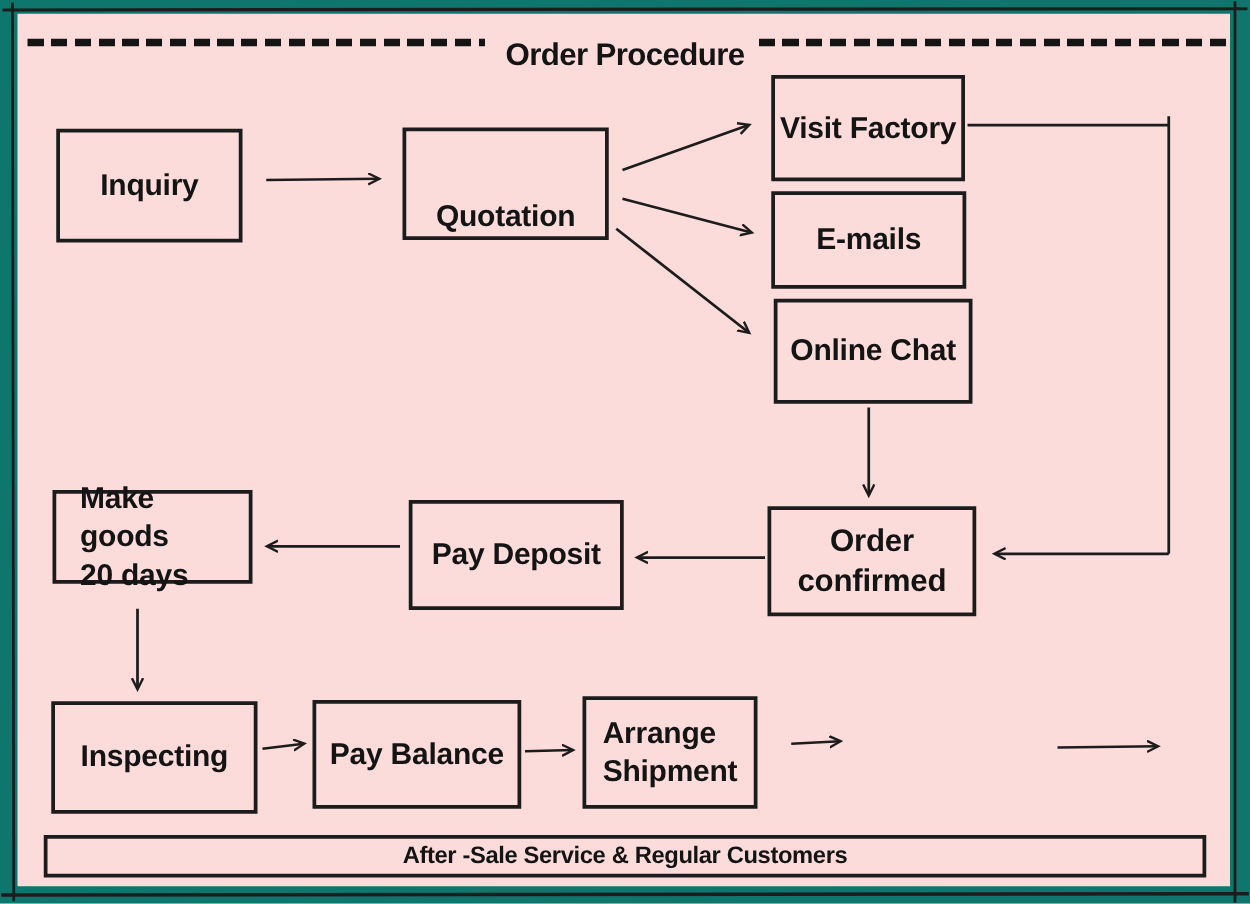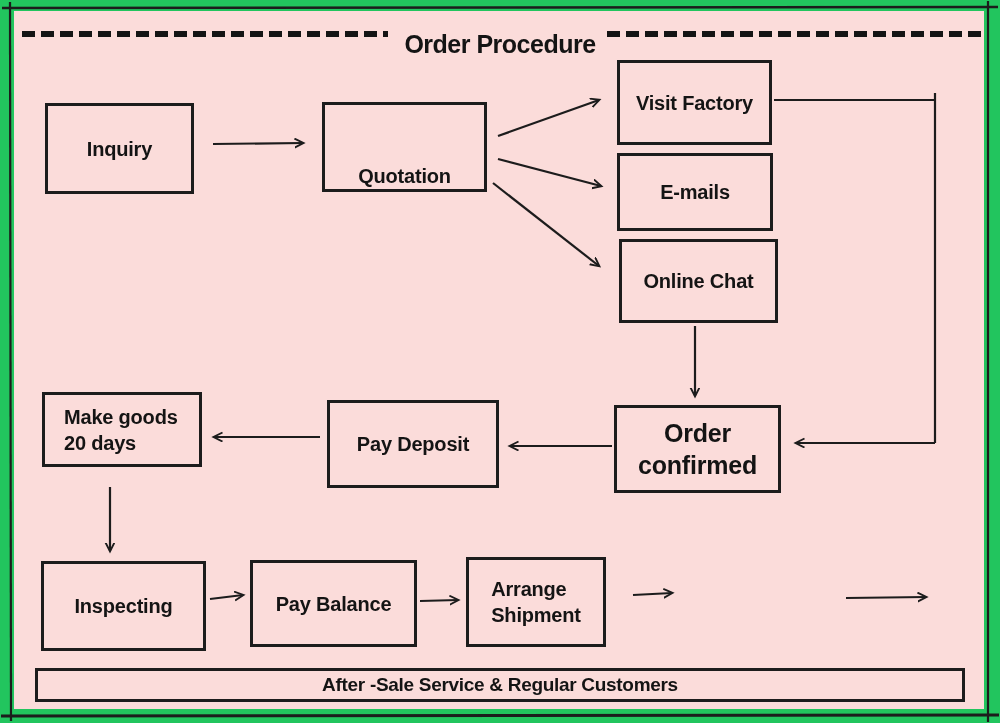--- a/index.html
+++ b/index.html
@@ -1,17 +1,17 @@
 <!DOCTYPE html>
 <html><head>
 <meta charset="utf-8">
 <style>
   html,body{margin:0;padding:0;background:#ffffff;}
   .stage{
-    position:relative;width:1000px;height:723px;background:#22c55e;overflow:hidden;
+    position:relative;width:1000px;height:723px;background:#0f766e;overflow:hidden;
     font-family:"Liberation Sans",sans-serif;
   }
   .panel{
     position:absolute;left:14px;top:11px;width:970px;height:698px;
     background:#fbdcda;
   }
   .frame-svg,.arrow-svg{position:absolute;left:0;top:0;width:1000px;height:723px;pointer-events:none;}
   .title{
     position:absolute;left:370px;top:28px;width:260px;height:32px;
     display:flex;align-items:center;justify-content:center;
@@ -19,21 +19,21 @@
   }
   .dash{
     position:absolute;top:31px;height:6px;
     background:repeating-linear-gradient(90deg,#141414 0 13px,rgba(0,0,0,0) 13px 19px);
   }
   .dash.left{left:22px;width:366px;}
   .dash.right{left:607px;width:375px;}
   .node{
     position:absolute;box-sizing:border-box;border:3px solid #1c1c1c;background:#fbdcda;
     display:flex;align-items:center;justify-content:center;
-    font-size:20px;font-weight:700;color:#141414;text-align:center;
+    font-size:24px;font-weight:700;color:#141414;text-align:center;
     letter-spacing:-0.2px;
   }
   .node .lbl{white-space:pre-line;line-height:1.3;}
   .node.align-left{justify-content:flex-start;padding-left:19px;}
   .node.align-left .lbl, .node.block-left .lbl{text-align:left;}
   .footer-bar{
     position:absolute;left:35px;top:668px;width:930px;height:34px;box-sizing:border-box;
     border:3px solid #1c1c1c;background:#fbdcda;
     display:flex;align-items:center;justify-content:center;
     font-size:19px;font-weight:700;letter-spacing:-0.3px;color:#141414;

